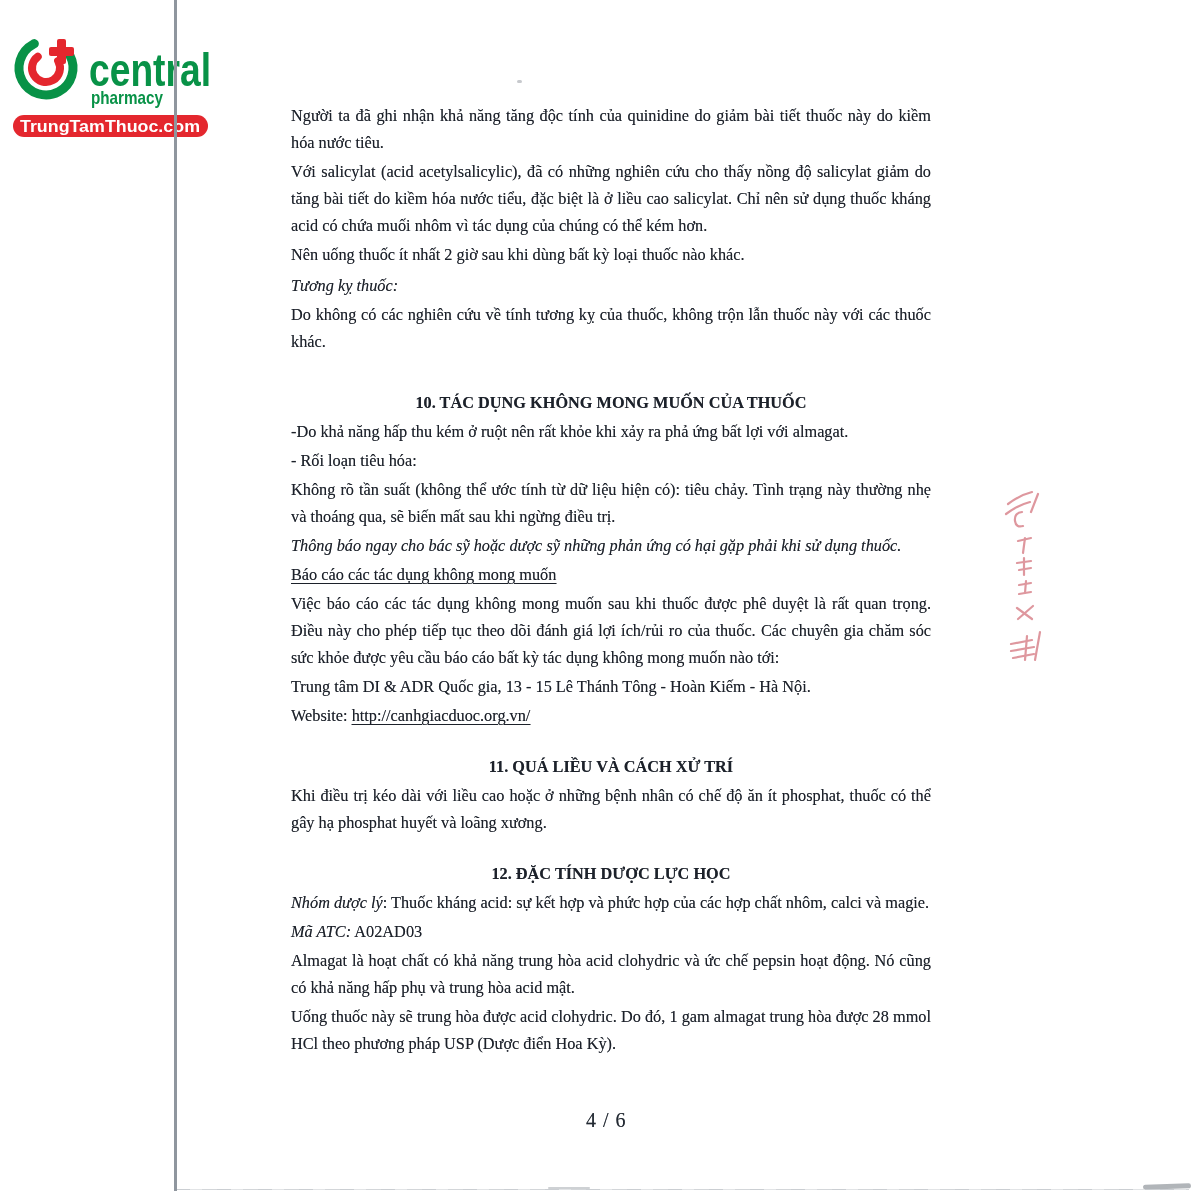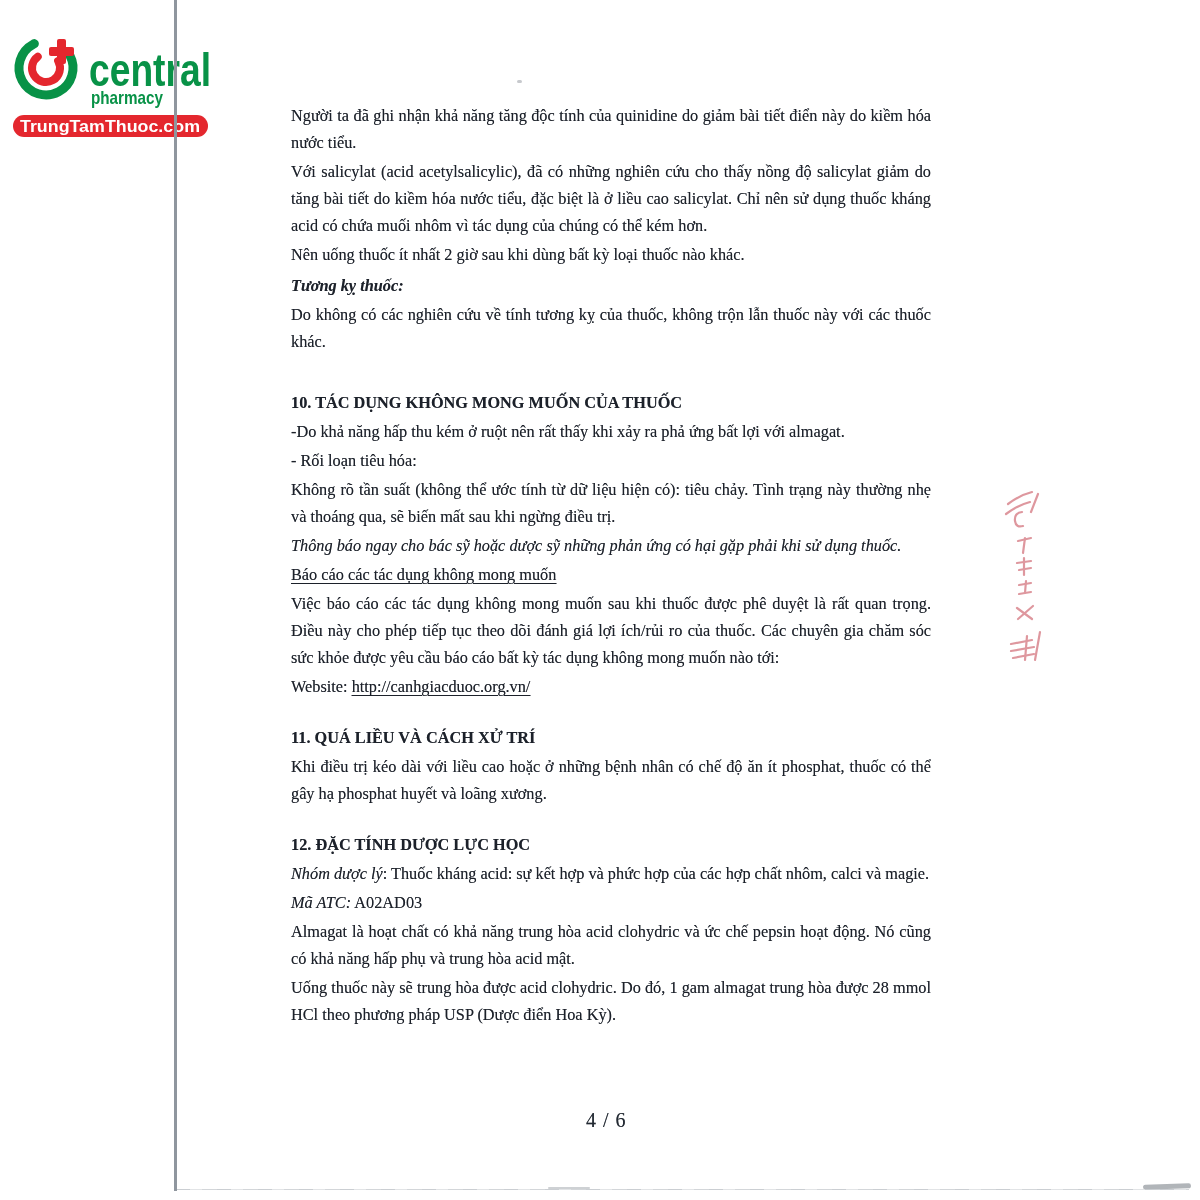--- a/index.html
+++ b/index.html
@@ -31,22 +31,22 @@
 
   
   .content{
     position:absolute;left:291px;top:100px;width:640px;z-index:2;
     font-size:16.3px;line-height:27px;color:#1c212a;
     text-align:justify;
     text-shadow:0 0 .35px rgba(28,33,42,.55);
   }
   .content p{margin:2px 0 0;}
   .para{}
-  .bi{font-weight:bold;font-style:italic;margin-top:4px !important;}
-  .heading{font-weight:bold;margin-top:24px !important;margin-bottom:2px !important;text-align:left;}
+  .bi{font-weight:normal;font-style:italic;margin-top:4px !important;}
+  .heading{font-weight:bold;margin-top:24px !important;margin-bottom:2px !important;text-align:center;}
   .heading.first{margin-top:34px !important;}
   .italic{font-style:italic;}
   .underline{text-decoration:underline;text-underline-offset:3px;}
   .lead-italic{font-style:italic;}
   .site-link{text-decoration:underline;text-underline-offset:3px;color:inherit;cursor:pointer;margin-top:36px;}
 
   .footer{
     position:absolute;left:586px;top:1109px;z-index:2;
     font-size:20px;color:#232a33;letter-spacing:1px;
     text-shadow:0 0 .35px rgba(28,33,42,.5);
@@ -101,32 +101,33 @@
       <path d="M31 120 l-15 13"></path>
       <path d="M9 158 l21 -4"></path>
       <path d="M9 165 l23 -4"></path>
       <path d="M11 172 l21 -4"></path>
       <path d="M25 150 l-2 24"></path>
       <path d="M38 146 l-5 28"></path>
     </g>
   </svg>
 
   <div class="content">
-    <p class="para">Người ta đã ghi nhận khả năng tăng độc tính của quinidine do giảm bài tiết điển này do kiềm hóa nước tiểu.</p>
+    <p class="para">Người ta đã ghi nhận khả năng tăng độc tính của quinidine do giảm bài tiết thuốc này do kiềm hóa nước tiêu.</p>
     <p class="para">Với salicylat (acid acetylsalicylic), đã có những nghiên cứu cho thấy nồng độ salicylat giảm do tăng bài tiết do kiềm hóa nước tiểu, đặc biệt là ở liều cao salicylat. Chỉ nên sử dụng thuốc kháng acid có chứa muối nhôm vì tác dụng của chúng có thể kém hơn.</p>
     <p class="para">Nên uống thuốc ít nhất 2 giờ sau khi dùng bất kỳ loại thuốc nào khác.</p>
     <p class="bi">Tương kỵ thuốc:</p>
     <p class="para">Do không có các nghiên cứu về tính tương kỵ của thuốc, không trộn lẫn thuốc này với các thuốc khác.</p>
     <p class="heading first">10. TÁC DỤNG KHÔNG MONG MUỐN CỦA THUỐC</p>
-    <p class="para">-Do khả năng hấp thu kém ở ruột nên rất thấy khi xảy ra phả ứng bất lợi với almagat.</p>
+    <p class="para">-Do khả năng hấp thu kém ở ruột nên rất khỏe khi xảy ra phả ứng bất lợi với almagat.</p>
     <p class="para">- Rối loạn tiêu hóa:</p>
     <p class="para">Không rõ tần suất (không thể ước tính từ dữ liệu hiện có): tiêu chảy. Tình trạng này thường nhẹ và thoáng qua, sẽ biến mất sau khi ngừng điều trị.</p>
     <p class="italic">Thông báo ngay cho bác sỹ hoặc dược sỹ những phản ứng có hại gặp phải khi sử dụng thuốc.</p>
     <p class="underline">Báo cáo các tác dụng không mong muốn</p>
     <p class="para">Việc báo cáo các tác dụng không mong muốn sau khi thuốc được phê duyệt là rất quan trọng. Điều này cho phép tiếp tục theo dõi đánh giá lợi ích/rủi ro của thuốc. Các chuyên gia chăm sóc sức khỏe được yêu cầu báo cáo bất kỳ tác dụng không mong muốn nào tới:</p>
+    <p class="para">Trung tâm DI &amp; ADR Quốc gia, 13 - 15 Lê Thánh Tông - Hoàn Kiếm - Hà Nội.</p>
     <p class="para">
       <span>Website: </span><span class="site-link">http://canhgiacduoc.org.vn/</span>
     </p>
     <p class="heading">11. QUÁ LIỀU VÀ CÁCH XỬ TRÍ</p>
     <p class="para">Khi điều trị kéo dài với liều cao hoặc ở những bệnh nhân có chế độ ăn ít phosphat, thuốc có thể gây hạ phosphat huyết và loãng xương.</p>
     <p class="heading">12. ĐẶC TÍNH DƯỢC LỰC HỌC</p>
     <p class="para">
       <span class="lead-italic">Nhóm dược lý</span><span>: Thuốc kháng acid: sự kết hợp và phức hợp của các hợp chất nhôm, calci và magie.</span>
     </p>
     <p class="para">

